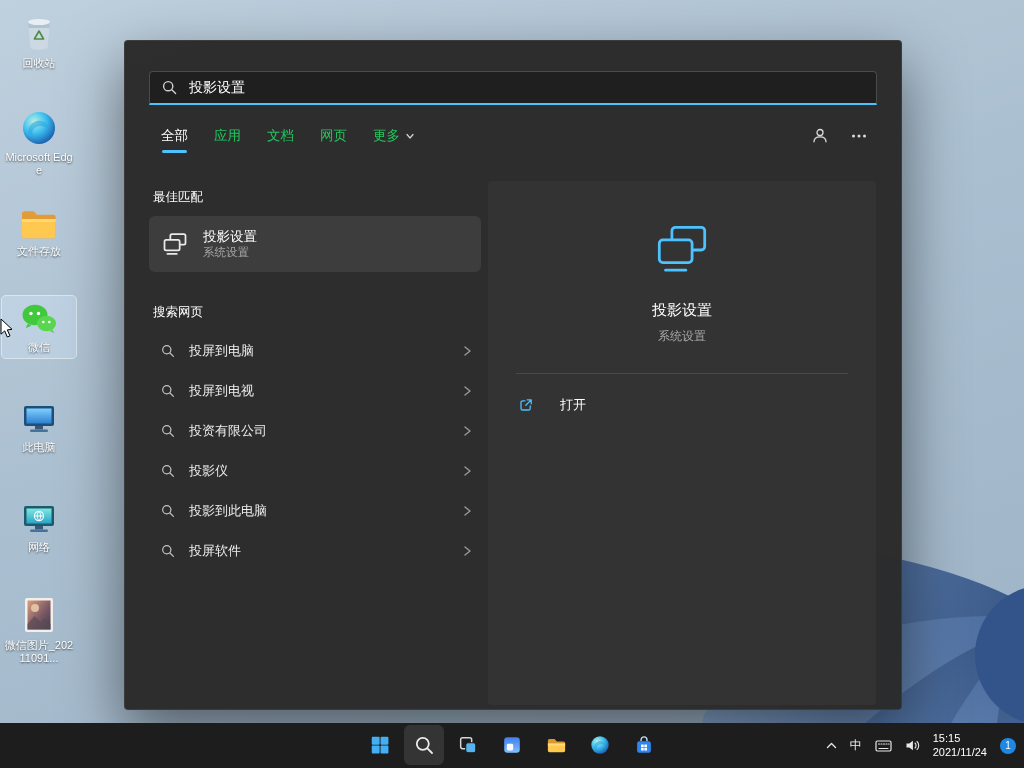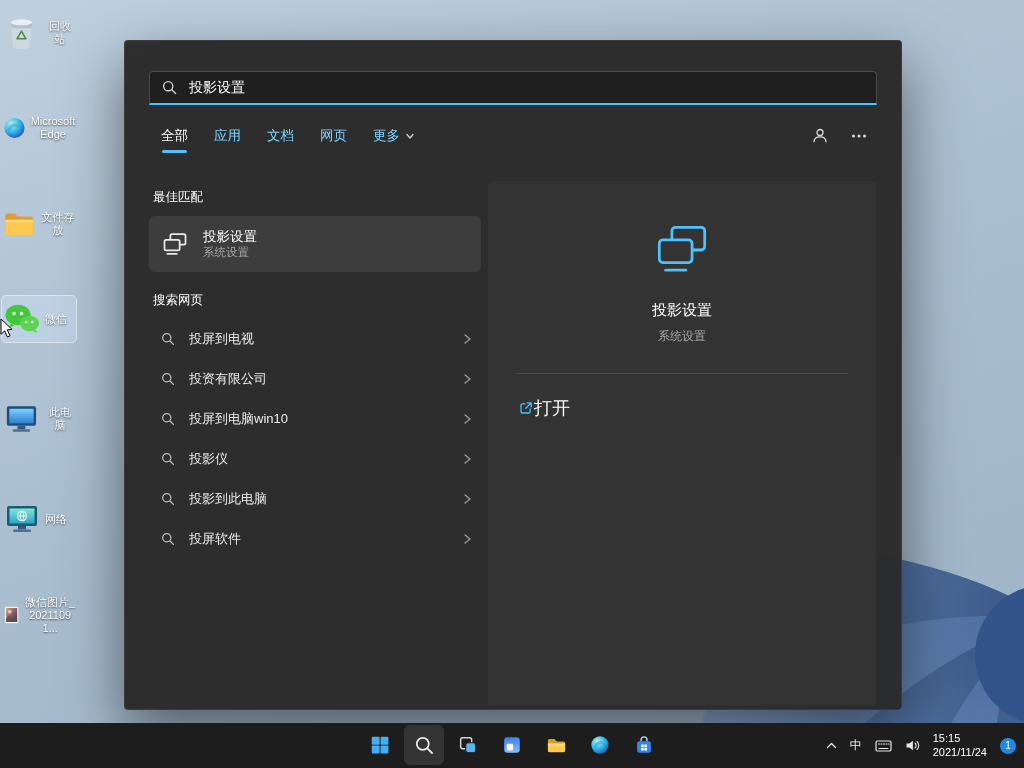--- a/index.html
+++ b/index.html
@@ -5,52 +5,52 @@
   html,body{margin:0;padding:0;}
   body{
     width:1024px;height:768px;overflow:hidden;position:relative;
     font-family:"Liberation Sans","DejaVu Sans",sans-serif;
     background:linear-gradient(160deg,#bfd0de 0%,#aabfd0 45%,#9db3c6 100%);
   }
   svg{display:block}
   
   .bloom{position:absolute;inset:0;z-index:0;pointer-events:none}
   
-  .icon-cell{position:absolute;left:2px;width:74px;display:flex;flex-direction:row;align-items:center;gap:3px;padding:4px 0;border-radius:4px;z-index:1;cursor:default}
+  .icon-cell{position:absolute;left:2px;width:74px;display:flex;flex-direction:column;align-items:center;gap:3px;padding:4px 0;border-radius:4px;z-index:1;cursor:default}
   .icon-cell.selected{background:rgba(205,225,242,.45);outline:1px solid rgba(255,255,255,.55)}
   .icon-label{font-size:11px;color:#fff;text-align:center;line-height:13px;max-width:70px;word-break:break-all;text-shadow:0 1px 2px rgba(0,0,0,.65)}
   
   .flyout{position:absolute;left:124px;top:40px;width:776px;height:668px;z-index:5;
     background:rgba(43,43,43,.985);border:1px solid rgba(255,255,255,.07);border-radius:4px;
     box-shadow:0 24px 60px rgba(0,0,0,.5);color:#fff}
   .search-box{position:absolute;left:24px;right:24px;top:30px;height:34px;background:#1f1f1f;
     border:1px solid #4a4a4a;border-bottom:2px solid var(--accent);border-radius:4px 4px 0 0;
     display:flex;align-items:center;gap:10px;padding:0 12px;box-sizing:border-box}
   .search-box input{flex:1;background:transparent;border:none;outline:none;color:#fff;font-size:14px;font-family:inherit}
   .tabs{position:absolute;top:86px;left:36px;right:26px;height:30px;display:flex;align-items:flex-start;gap:26px;font-size:13.5px}
-  .tab{color:#7dd3fc;position:relative;display:flex;align-items:center;gap:5px;cursor:default}
+  .tab{color:#22c55e;position:relative;display:flex;align-items:center;gap:5px;cursor:default}
   .tab.active{color:#fff}
   .tab.active::after{content:"";position:absolute;left:1px;right:1px;bottom:-8px;height:3px;border-radius:2px;background:var(--accent)}
   .tab-extras{margin-left:auto;display:flex;align-items:center;gap:22px;padding-right:8px}
   .left-col{position:absolute;left:24px;top:140px;width:332px}
   .section-heading{font-size:12.5px;font-weight:400;color:#fff;margin:8px 0 10px 4px}
-  .section-heading.second{margin-top:20px}
+  .section-heading.second{margin-top:32px}
   .best-card{height:56px;background:#3d3d3d;border-radius:6px;display:flex;align-items:center;gap:14px;padding:0 12px;cursor:default}
   .bm-title{font-size:13.5px;color:#fff;line-height:17px}
   .bm-sub{font-size:11.5px;color:#a6a6a6;line-height:15px}
   .web-list{margin-top:2px}
   .row{height:40px;display:flex;align-items:center;gap:14px;padding:0 24px 0 12px;position:relative;border-radius:4px;cursor:default}
   .row-text{font-size:13px;color:#ededed}
   .row-chev{position:absolute;right:8px;top:14px}
   .right-panel{position:absolute;left:363px;top:140px;width:388px;bottom:4px;background:#333333;border-radius:4px;
     display:flex;flex-direction:column;align-items:center;padding-top:40px;box-sizing:border-box}
   .preview-title{margin-top:22px;font-size:15px;color:#fff}
   .preview-sub{margin-top:8px;font-size:12px;color:#a8a8a8}
   .divider{margin-top:28px;height:1px;background:#4a4a4a;width:calc(100% - 56px)}
-  .open-row{align-self:flex-start;margin:22px 0 0 30px;display:flex;align-items:center;gap:0;font-size:18px;color:#fff;cursor:default}
+  .open-row{align-self:flex-start;margin:22px 0 0 30px;display:flex;align-items:center;gap:26px;font-size:13px;color:#fff;cursor:default}
   
   .taskbar{position:absolute;left:0;right:0;bottom:0;height:45px;background:#1d1d1d;z-index:10}
   .tb-center{position:absolute;left:50%;top:2px;transform:translateX(-50%);display:flex;gap:4px}
   .tb-btn{width:40px;height:40px;border-radius:6px;display:flex;align-items:center;justify-content:center}
   .tb-btn.active{background:rgba(255,255,255,.10)}
   .tray{position:absolute;right:8px;top:0;height:45px;display:flex;align-items:center;gap:13px}
   .tray-ime{font-size:12px;color:#efefef}
   .clock{font-size:11px;color:#fff;text-align:left;line-height:13.5px}
   .badge{width:16px;height:16px;border-radius:50%;background:#1e88e5;color:#fff;font-size:10px;display:flex;align-items:center;justify-content:center}
   .cursor{position:absolute;left:0;top:318px;z-index:30;pointer-events:none}
@@ -238,41 +238,41 @@
 
     <div class="section-heading second">搜索网页</div>
 
     <div class="web-list">
 
       <div class="row">
         <svg width="14" height="14" viewBox="0 0 15 15">
             <circle cx="6.2" cy="6.2" r="4.4" fill="none" stroke="#c4c4c4" stroke-width="1.3"></circle>
             <path d="M9.6 9.6L13.3 13.3" stroke="#c4c4c4" stroke-width="1.3" stroke-linecap="round"></path>
           </svg>
+        <span class="row-text">投屏到电脑</span>
+        <svg class="row-chev" width="12" height="12" viewBox="0 0 12 12">
+            <path d="M4 2l5 4-5 4" fill="none" stroke="#9a9a9a" stroke-width="1.4" stroke-linecap="round" stroke-linejoin="round"></path>
+          </svg>
+      </div>
+      <div class="row">
+        <svg width="14" height="14" viewBox="0 0 15 15">
+            <circle cx="6.2" cy="6.2" r="4.4" fill="none" stroke="#c4c4c4" stroke-width="1.3"></circle>
+            <path d="M9.6 9.6L13.3 13.3" stroke="#c4c4c4" stroke-width="1.3" stroke-linecap="round"></path>
+          </svg>
         <span class="row-text">投屏到电视</span>
         <svg class="row-chev" width="12" height="12" viewBox="0 0 12 12">
             <path d="M4 2l5 4-5 4" fill="none" stroke="#9a9a9a" stroke-width="1.4" stroke-linecap="round" stroke-linejoin="round"></path>
           </svg>
       </div>
       <div class="row">
         <svg width="14" height="14" viewBox="0 0 15 15">
             <circle cx="6.2" cy="6.2" r="4.4" fill="none" stroke="#c4c4c4" stroke-width="1.3"></circle>
             <path d="M9.6 9.6L13.3 13.3" stroke="#c4c4c4" stroke-width="1.3" stroke-linecap="round"></path>
           </svg>
         <span class="row-text">投资有限公司</span>
-        <svg class="row-chev" width="12" height="12" viewBox="0 0 12 12">
-            <path d="M4 2l5 4-5 4" fill="none" stroke="#9a9a9a" stroke-width="1.4" stroke-linecap="round" stroke-linejoin="round"></path>
-          </svg>
-      </div>
-      <div class="row">
-        <svg width="14" height="14" viewBox="0 0 15 15">
-            <circle cx="6.2" cy="6.2" r="4.4" fill="none" stroke="#c4c4c4" stroke-width="1.3"></circle>
-            <path d="M9.6 9.6L13.3 13.3" stroke="#c4c4c4" stroke-width="1.3" stroke-linecap="round"></path>
-          </svg>
-        <span class="row-text">投屏到电脑win10</span>
         <svg class="row-chev" width="12" height="12" viewBox="0 0 12 12">
             <path d="M4 2l5 4-5 4" fill="none" stroke="#9a9a9a" stroke-width="1.4" stroke-linecap="round" stroke-linejoin="round"></path>
           </svg>
       </div>
       <div class="row">
         <svg width="14" height="14" viewBox="0 0 15 15">
             <circle cx="6.2" cy="6.2" r="4.4" fill="none" stroke="#c4c4c4" stroke-width="1.3"></circle>
             <path d="M9.6 9.6L13.3 13.3" stroke="#c4c4c4" stroke-width="1.3" stroke-linecap="round"></path>
           </svg>
         <span class="row-text">投影仪</span>

